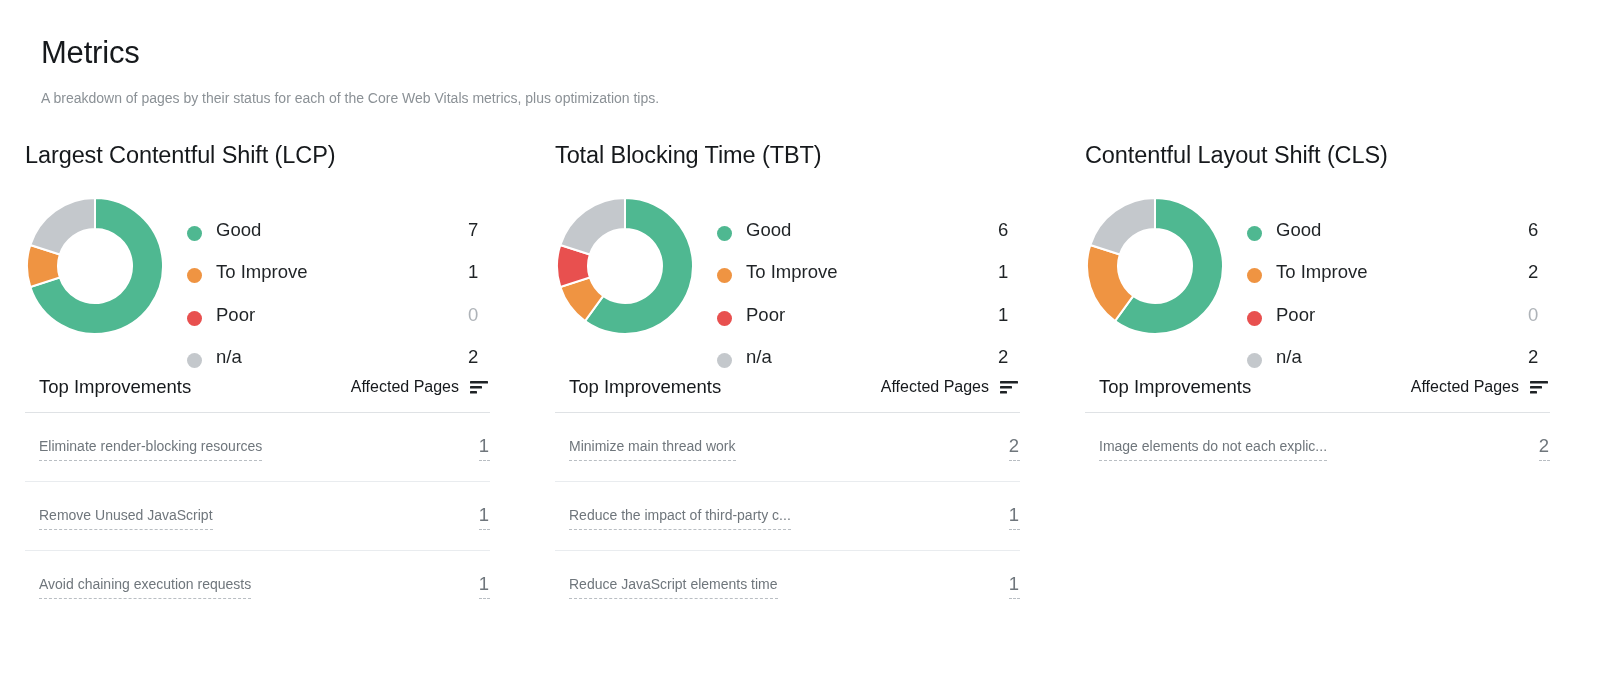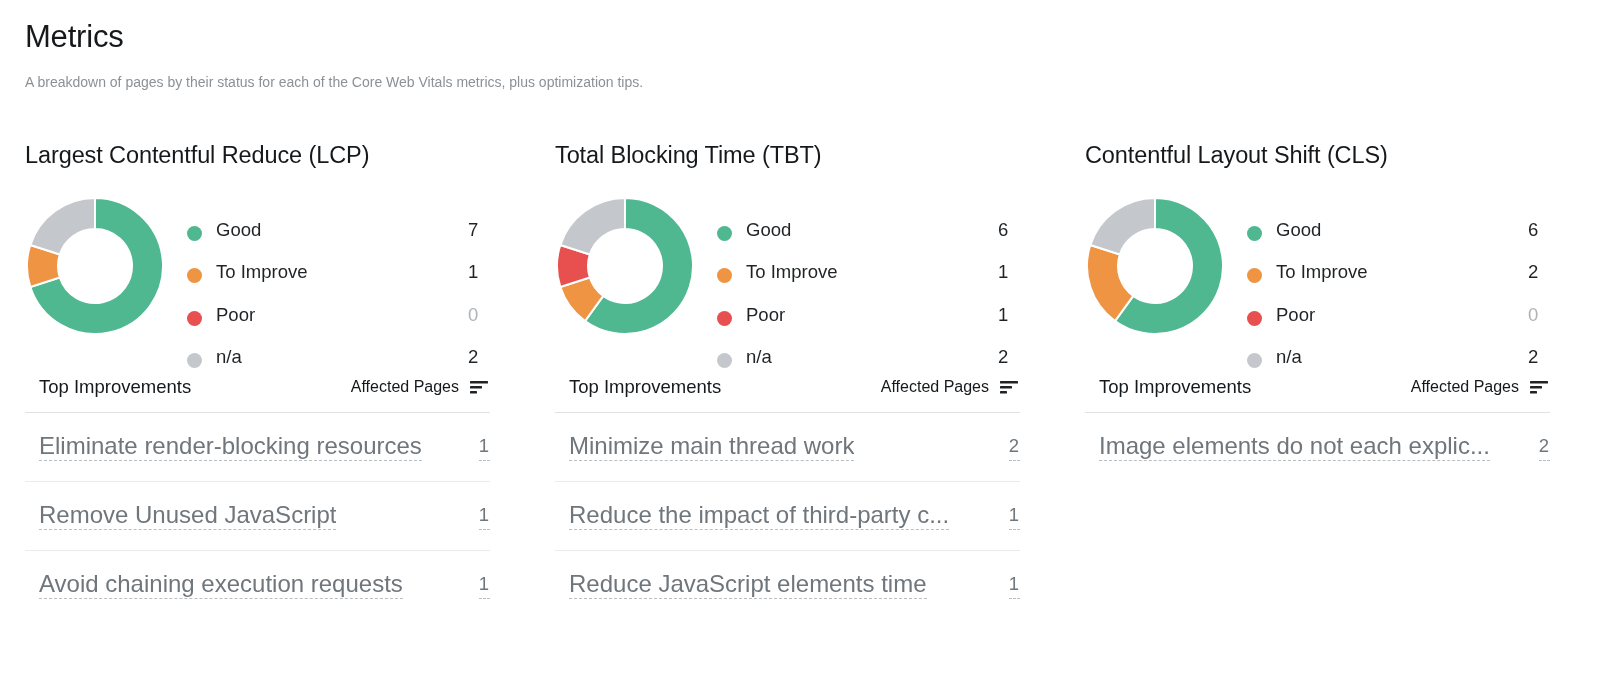--- a/index.html
+++ b/index.html
@@ -13,21 +13,21 @@
     height: 683px;
     font-family: "Liberation Sans", sans-serif;
     color: #1f2326;
     -webkit-font-smoothing: antialiased;
     overflow: hidden;
   }
   .page {
     position: relative;
     width: 1266px;
     height: 683px;
-    padding: 0;
+    padding: 16px;
     box-sizing: border-box;
   }
 
   
   .header {
     padding: 18px 0 0 25px;
   }
   .page-title {
     font-size: 31px;
     font-weight: 400;
@@ -168,21 +168,21 @@
     align-items: center;
     height: 69px;
     border-bottom: 1.5px solid #e9ecef;
     padding: 0 0 0 14px;
     box-sizing: border-box;
   }
   .imp-row:last-child {
     border-bottom: none;
   }
   .imp-row-name {
-    font-size: 24px;
+    font-size: 14px;
     line-height: 24px;
     color: #6f767c;
     white-space: nowrap;
     overflow: hidden;
     text-overflow: clip;
     border-bottom: 1.5px dashed #b9bec3;
     padding-bottom: 2px;
     max-width: 400px;
   }
   .imp-row-count {
@@ -201,21 +201,21 @@
 <div class="page">
 
   <div class="header">
     <h1 class="page-title">Metrics</h1>
     <p class="page-subtitle">A breakdown of pages by their status for each of the Core Web Vitals metrics, plus optimization tips.</p>
   </div>
 
   <div class="columns" id="columns">
       <div class="metric-col">
         <div class="inner">
-          <h2 class="metric-title">Largest Contentful Reduce (LCP)</h2>
+          <h2 class="metric-title">Largest Contentful Shift (LCP)</h2>
           <div class="chart-block">
             <div class="donut-wrap">
               <svg width="140" height="140" viewBox="0 0 140 140" class="donut-svg">
                 <path d="M 70 2 A 68 68 0 1 1 5.3281568919295665 91.01315561749647 L 34.81090889707932 81.43362879187308 A 37 37 0 1 0 70 33 Z" fill="#4FB891" stroke="#ffffff" stroke-width="2"></path>
                 <path d="M 5.3281568919295665 91.01315561749647 A 68 68 0 0 1 5.3281568919295665 48.986844382503556 L 34.81090889707932 58.56637120812694 A 37 37 0 0 0 34.81090889707932 81.43362879187308 Z" fill="#EF9442" stroke="#ffffff" stroke-width="2"></path>
                 <path d="M 5.3281568919295665 48.986844382503556 A 68 68 0 0 1 69.99999999999999 2 L 70 33 A 37 37 0 0 0 34.81090889707932 58.56637120812694 Z" fill="#C4C8CC" stroke="#ffffff" stroke-width="2"></path>
               </svg>
             </div>
             <div class="legend">
               <div class="legend-row">

